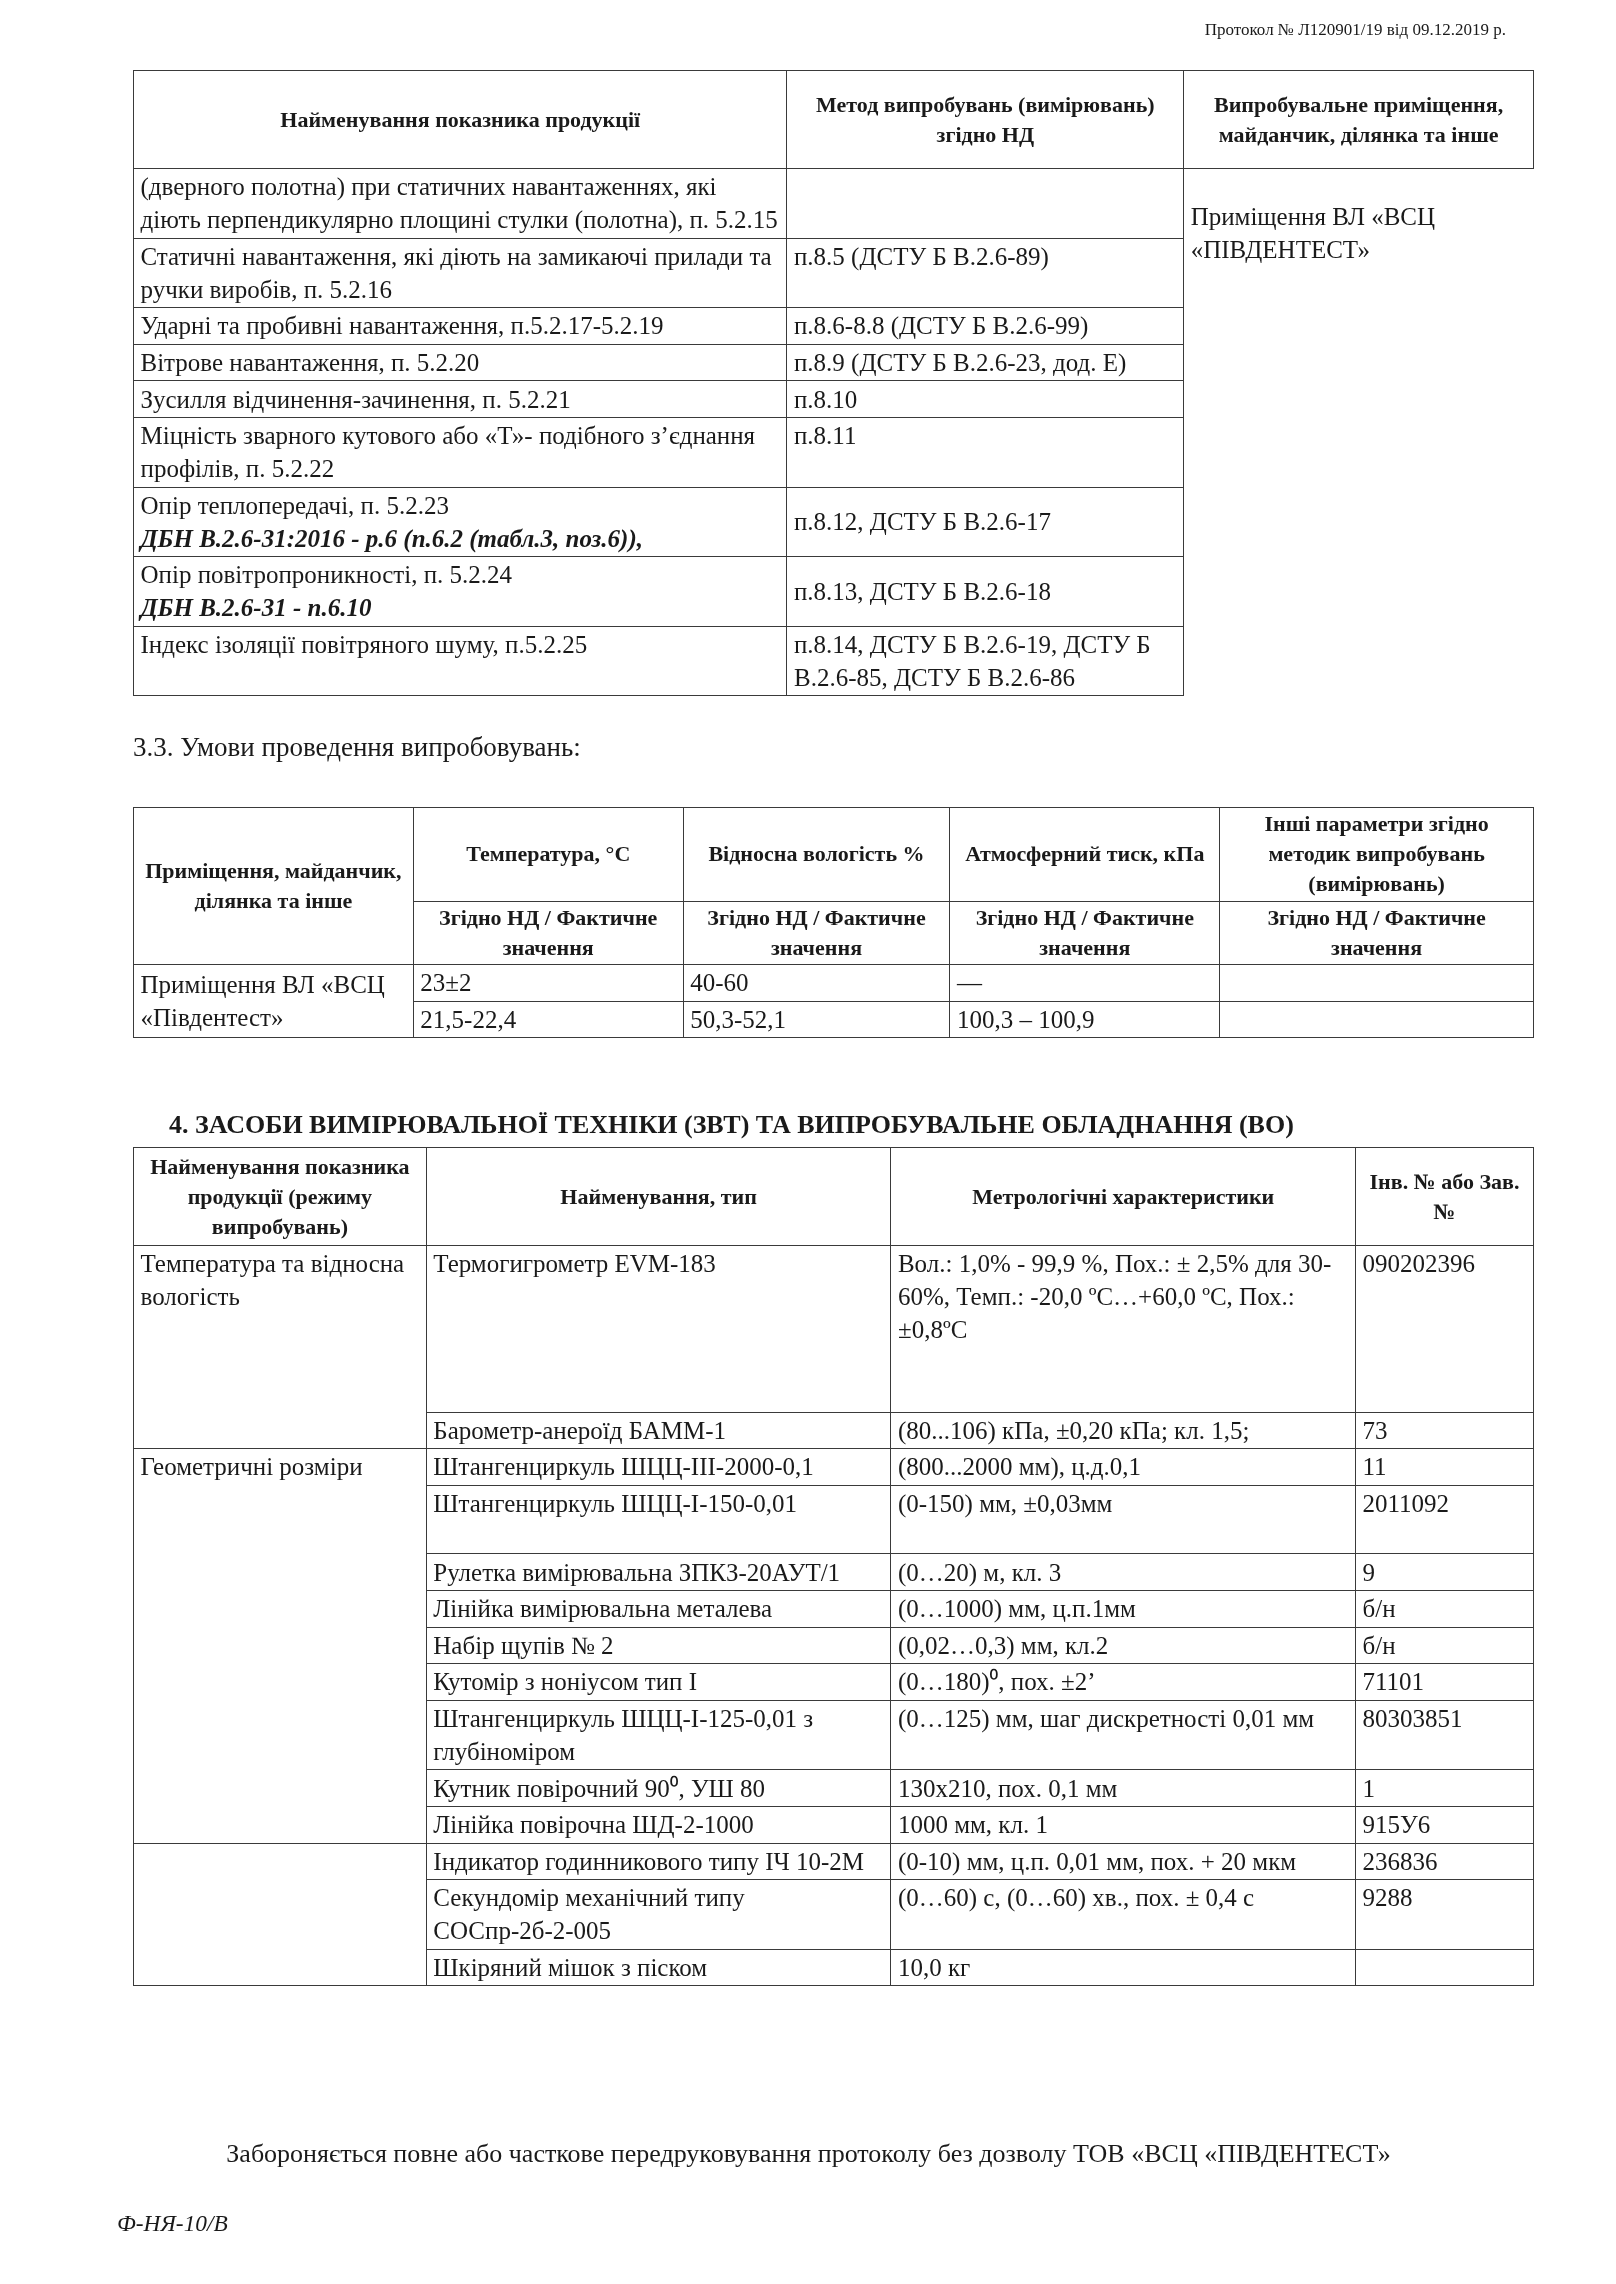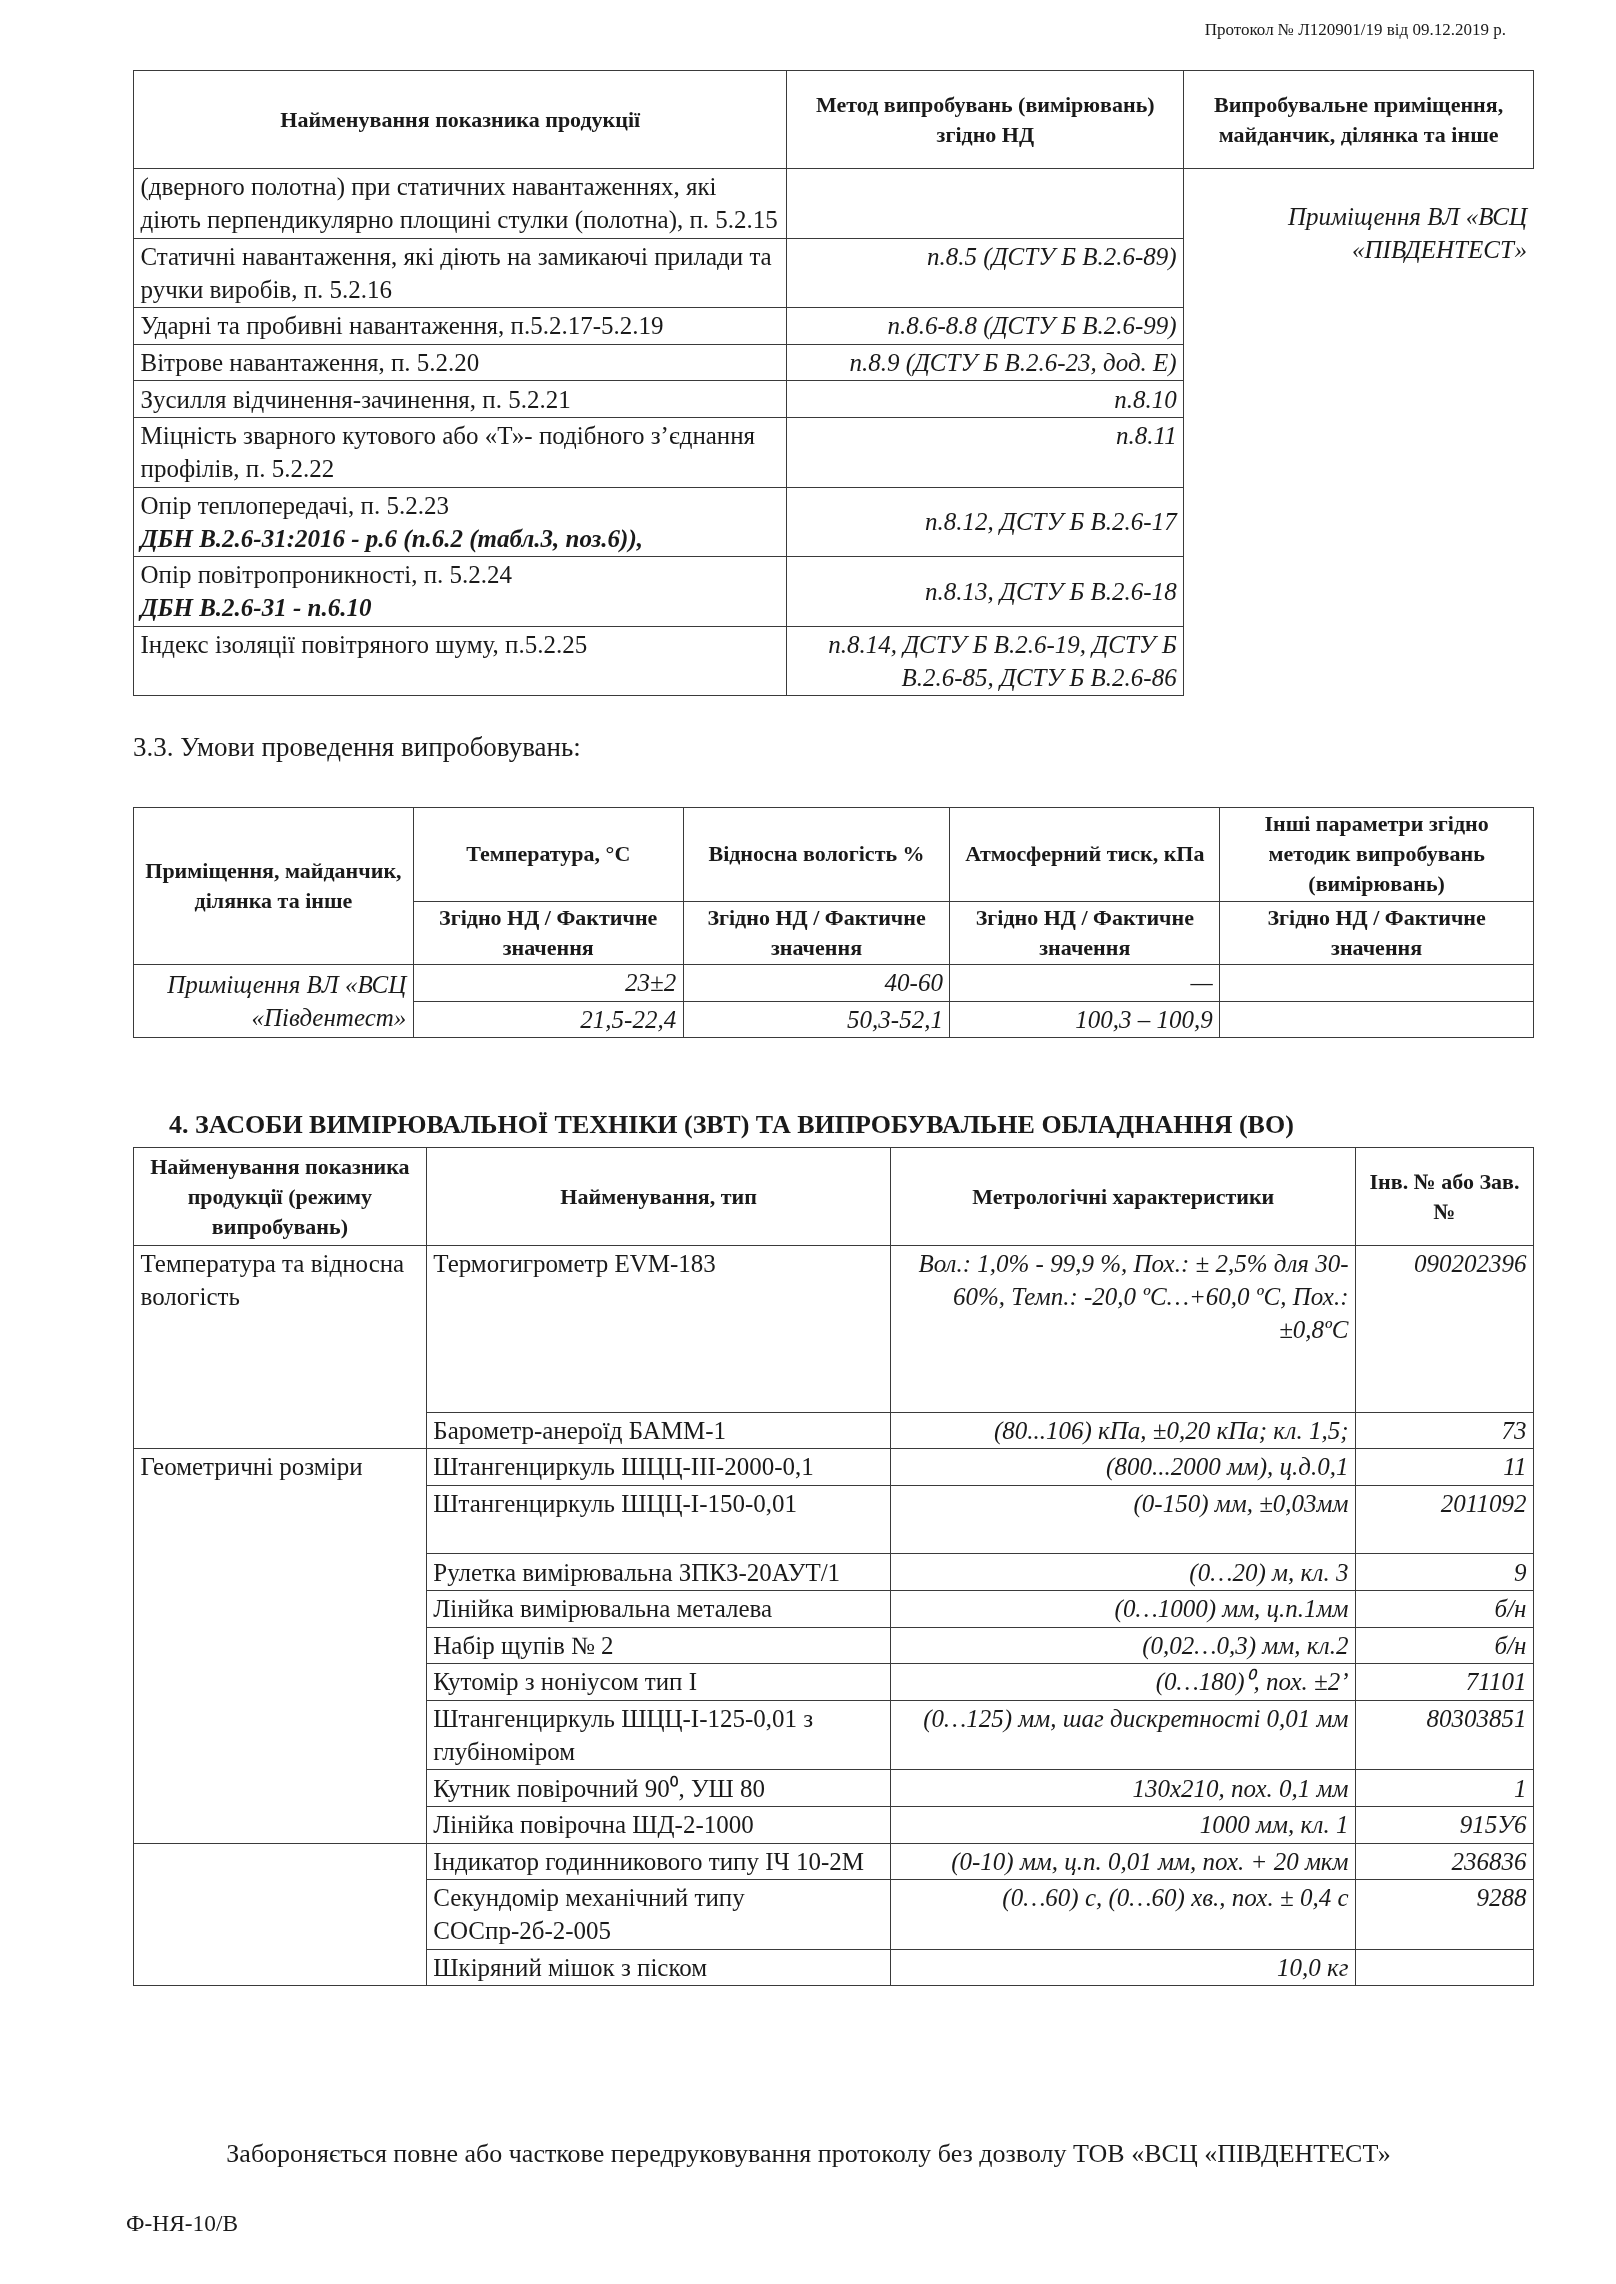--- a/index.html
+++ b/index.html
@@ -4,29 +4,29 @@
 <style>
   html, body { margin:0; padding:0; background:#ffffff; }
   body {
     width:1617px; height:2284px; position:relative; overflow:hidden;
     font-family:"Liberation Serif", serif; color:#1a1a1a;
   }
   .hdr { position:absolute; right:111px; top:11.7px; text-align:right; font-size:17px; line-height:36px; }
   table { border-collapse:collapse; position:absolute; }
   td, th { border:1.3px solid #3a3a3a; padding:1.3px 6.5px; vertical-align:top; font-size:25px; line-height:33px; }
   th { font-weight:bold; text-align:center; vertical-align:middle; font-size:22px; line-height:30px; }
-  .c { text-align:right;font-style:italic; }
+  .c { text-align:left; }
   .it { font-style:italic; font-weight:bold; }
   #t1 { left:133px; top:70px; width:1401px; }
   #t2 { left:133px; top:807px; width:1401px; }
   #t3 { left:133px; top:1147px; width:1401px; }
   .section33 { position:absolute; left:133px; top:732px; font-size:27px; }
   .section4 { position:absolute; left:169px; top:1073px; font-size:26px; font-weight:bold;margin-top:37px; }
   .footer { position:absolute; left:0; width:1617px; top:2138px; text-align:center; font-size:26px; line-height:31px; }
-  .formcode { position:absolute; left:126px; top:2210px; font-size:23.4px; }
+  .formcode { position:absolute; left:117px; top:2210px; font-size:23.4px;font-style:italic; }
 </style>
 </head>
 <body>
 
 <div class="hdr">
   <div>Протокол № Л120901/19 від 09.12.2019 р.</div>
 </div>
 
 <table id="t1">
   <colgroup>

